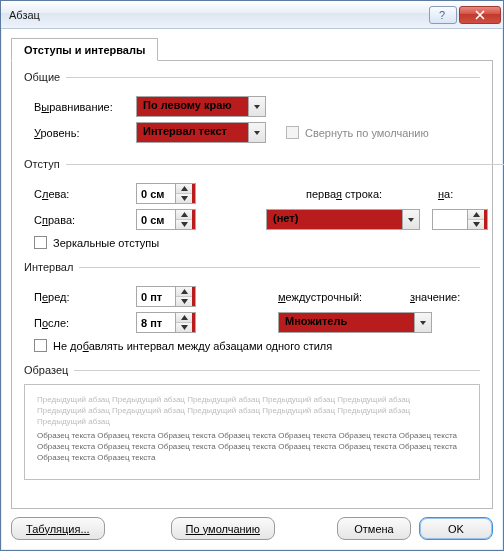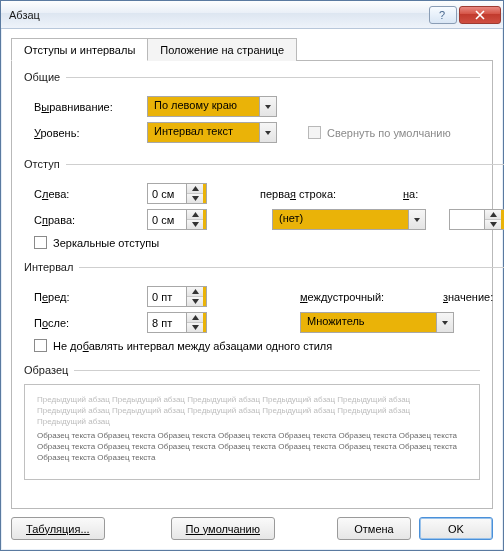--- a/index.html
+++ b/index.html
@@ -56,20 +56,21 @@
   }
   .tab {
     padding: 5px 12px 4px 12px;
     border: 1px solid #b9b9b9;
     border-bottom: none;
     background: #f4f4f4;
     margin-right: -1px;
     position: relative;
     top: 1px;
     cursor: default;
+    font-weight: bold;
   }
   .tab.active {
     background: #fff;
     border-bottom: 1px solid #fff;
     z-index: 2;
   }
   .tabpage {
     border: 1px solid #b9b9b9;
     border-top: none;
     flex: 1;
@@ -83,31 +84,32 @@
     border-top: 1px solid #cfcfcf;
     margin: 0; padding: 8px 0 2px 0;
   }
   fieldset > legend {
     padding: 0 6px 0 0;
     color: #1a1a1a;
   }
   .row {
     display: flex; align-items: center;
     margin: 5px 0 3px 10px;
-    gap: 23px;
+    gap: 12px;
   }
   .lbl { width: 90px; }
   .lbl2 { width: 120px; margin-left: 4px; }
   .lbl3 { width: 70px; }
   .u { text-decoration: underline; }
   .combo, .spin {
     display: inline-flex; align-items: stretch;
     border: 1px solid #a8a8a8;
-    background: #eab308;
+    background: #b91c1c;
     height: 21px;
+    font-weight: bold;
   }
   .combo .val { padding: 2px 6px; flex:1; }
   .combo .btn {
     width: 17px;
     border-left: 1px solid #a8a8a8;
     background: linear-gradient(to bottom, #f6f6f6, #e4e4e4);
     display:flex;align-items:center;justify-content:center;
   }
   .combo .btn svg { width:8px;height:8px; }
   .spin { width: 60px; }
@@ -151,21 +153,21 @@
     display:flex; align-items:center;
     padding-top: 8px;
     gap: 8px;
   }
   .btnrow .spacer { flex:1; }
   button.dlg {
     font: inherit;
     height: 23px;
     padding: 0 14px;
     border: 1px solid #9a9a9a;
-    border-radius: 3px;
+    border-radius: 8px;
     background: linear-gradient(to bottom, #fafafa, #e6e6e6);
     cursor: default;
   }
   button.dlg.default {
     border-color: #4a90d9;
     box-shadow: 0 0 0 1px #99c2eb inset;
   }
 </style>
 </head>
 <body>
@@ -181,21 +183,20 @@
     <div class="titlebtn close">
       <svg viewBox="0 0 12 12">
           <path d="M2 2 L10 10 M10 2 L2 10" stroke-width="1.6" fill="none"></path>
         </svg>
     </div>
   </div>
 
   <div class="client">
     <div class="tabstrip">
       <div class="tab active">Отступы и интервалы</div>
-      <div class="tab">Положение на странице</div>
     </div>
 
     <div class="tabpage">
 
       <fieldset>
         <legend>Общие</legend>
         <div class="row">
           <span class="lbl">
             <span>В</span><span class="u">ы</span><span>равнивание:</span>
           </span>
@@ -241,21 +242,21 @@
                     <path d="M0 5 L3.5 0 L7 5 Z" fill="#333"></path>
                   </svg>
                 </div>
                 <div>
                   <svg viewBox="0 0 7 5">
                     <path d="M0 0 L3.5 5 L7 0 Z" fill="#333"></path>
                   </svg>
                 </div>
               </span>
           </div>
-          <span class="lbl2" style="margin-left:30px">
+          <span class="lbl2" style="margin-left:98px">
             <span>перва</span><span class="u">я</span><span> строка:</span>
           </span>
           <span class="lbl3">
             <span class="u">н</span><span>а:</span>
           </span>
         </div>
         <div class="row">
           <span class="lbl">
             <span>С</span><span class="u">п</span><span>рава:</span>
           </span>
@@ -267,21 +268,21 @@
                     <path d="M0 5 L3.5 0 L7 5 Z" fill="#333"></path>
                   </svg>
                 </div>
                 <div>
                   <svg viewBox="0 0 7 5">
                     <path d="M0 0 L3.5 5 L7 0 Z" fill="#333"></path>
                   </svg>
                 </div>
               </span>
           </div>
-          <div class="combo" style="width:154px;margin-left:42px">
+          <div class="combo" style="width:154px;margin-left:58px">
             <span class="val">(нет)</span>
             <span class="btn">
                 <svg viewBox="0 0 8 8">
                   <path d="M1 2 L4 6 L7 2 Z" fill="#333"></path>
                 </svg>
               </span>
           </div>
           <div class="spin" style="width:56px">
             <input style="width: 34px;" value="">
             <span class="arrows">

